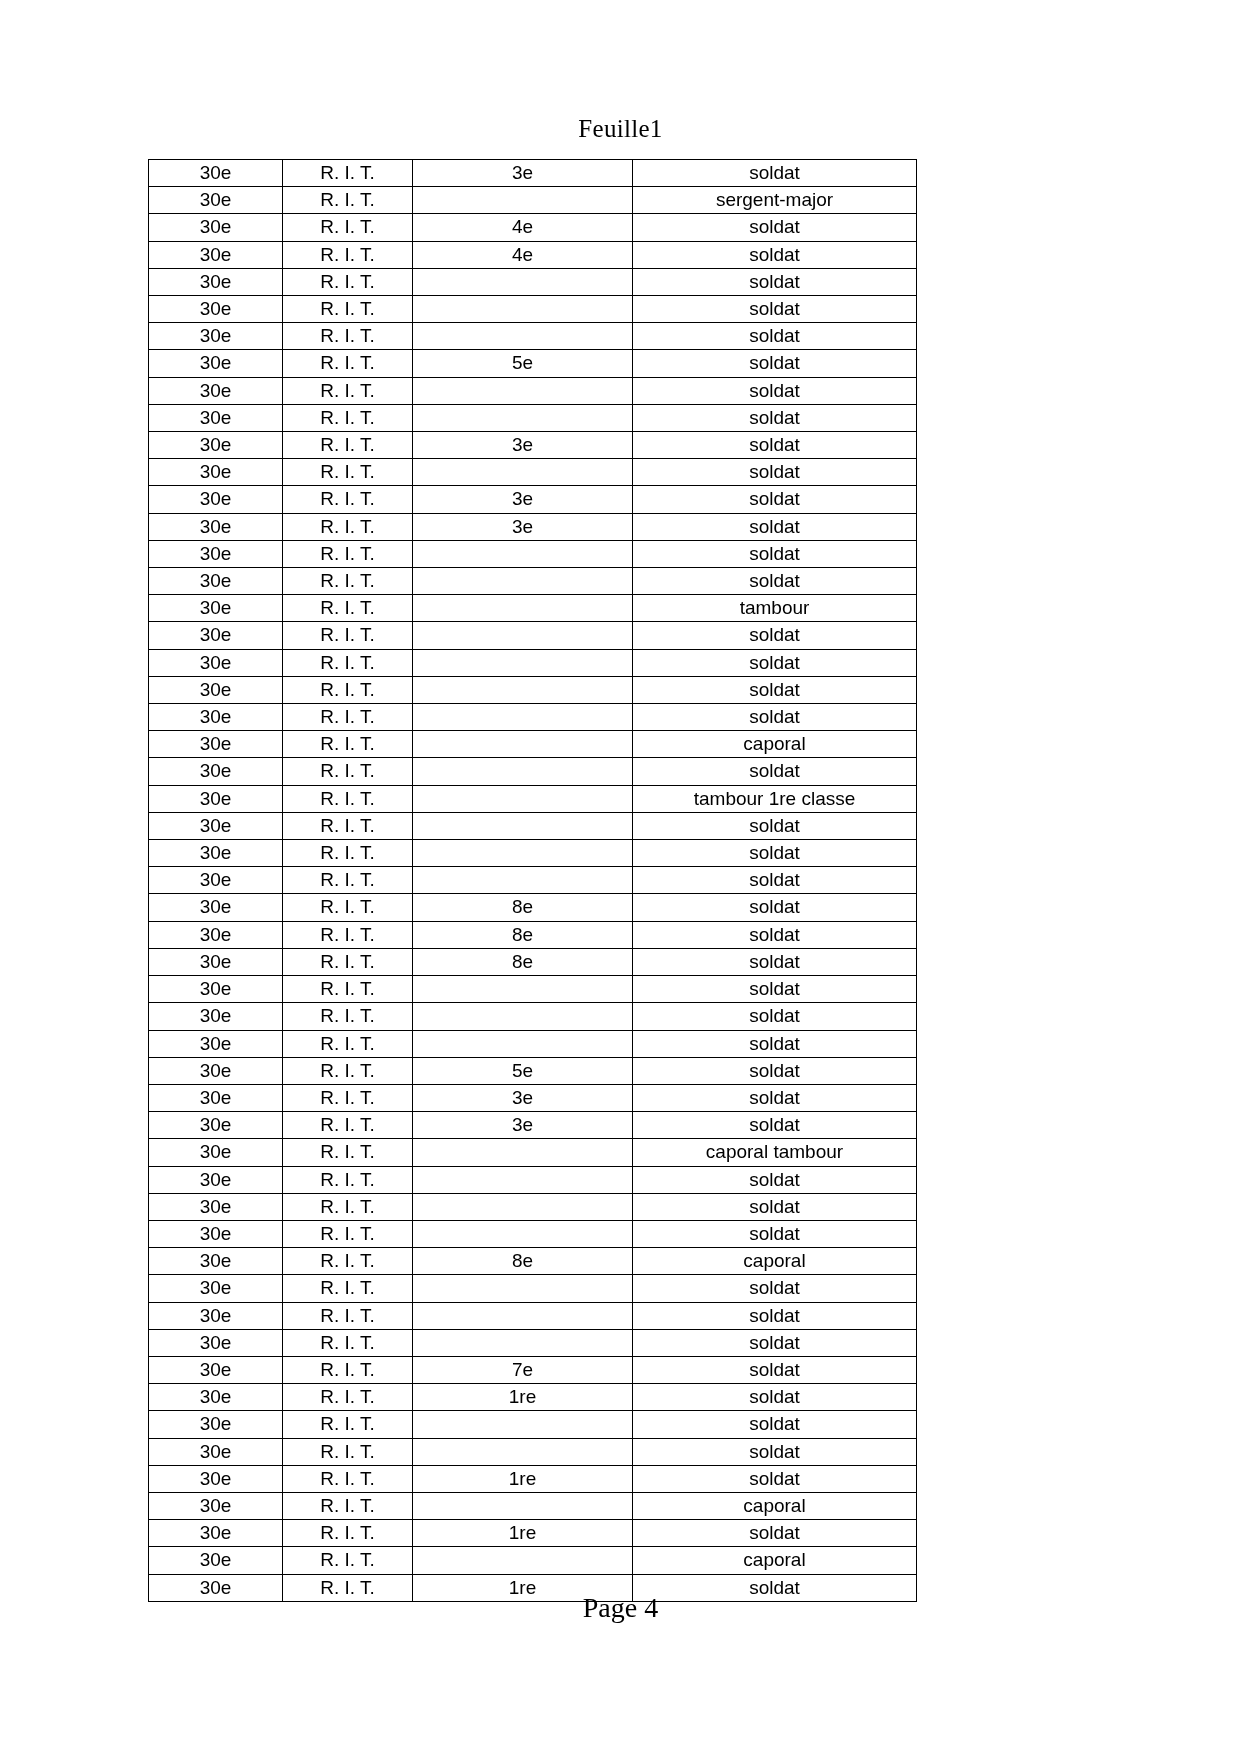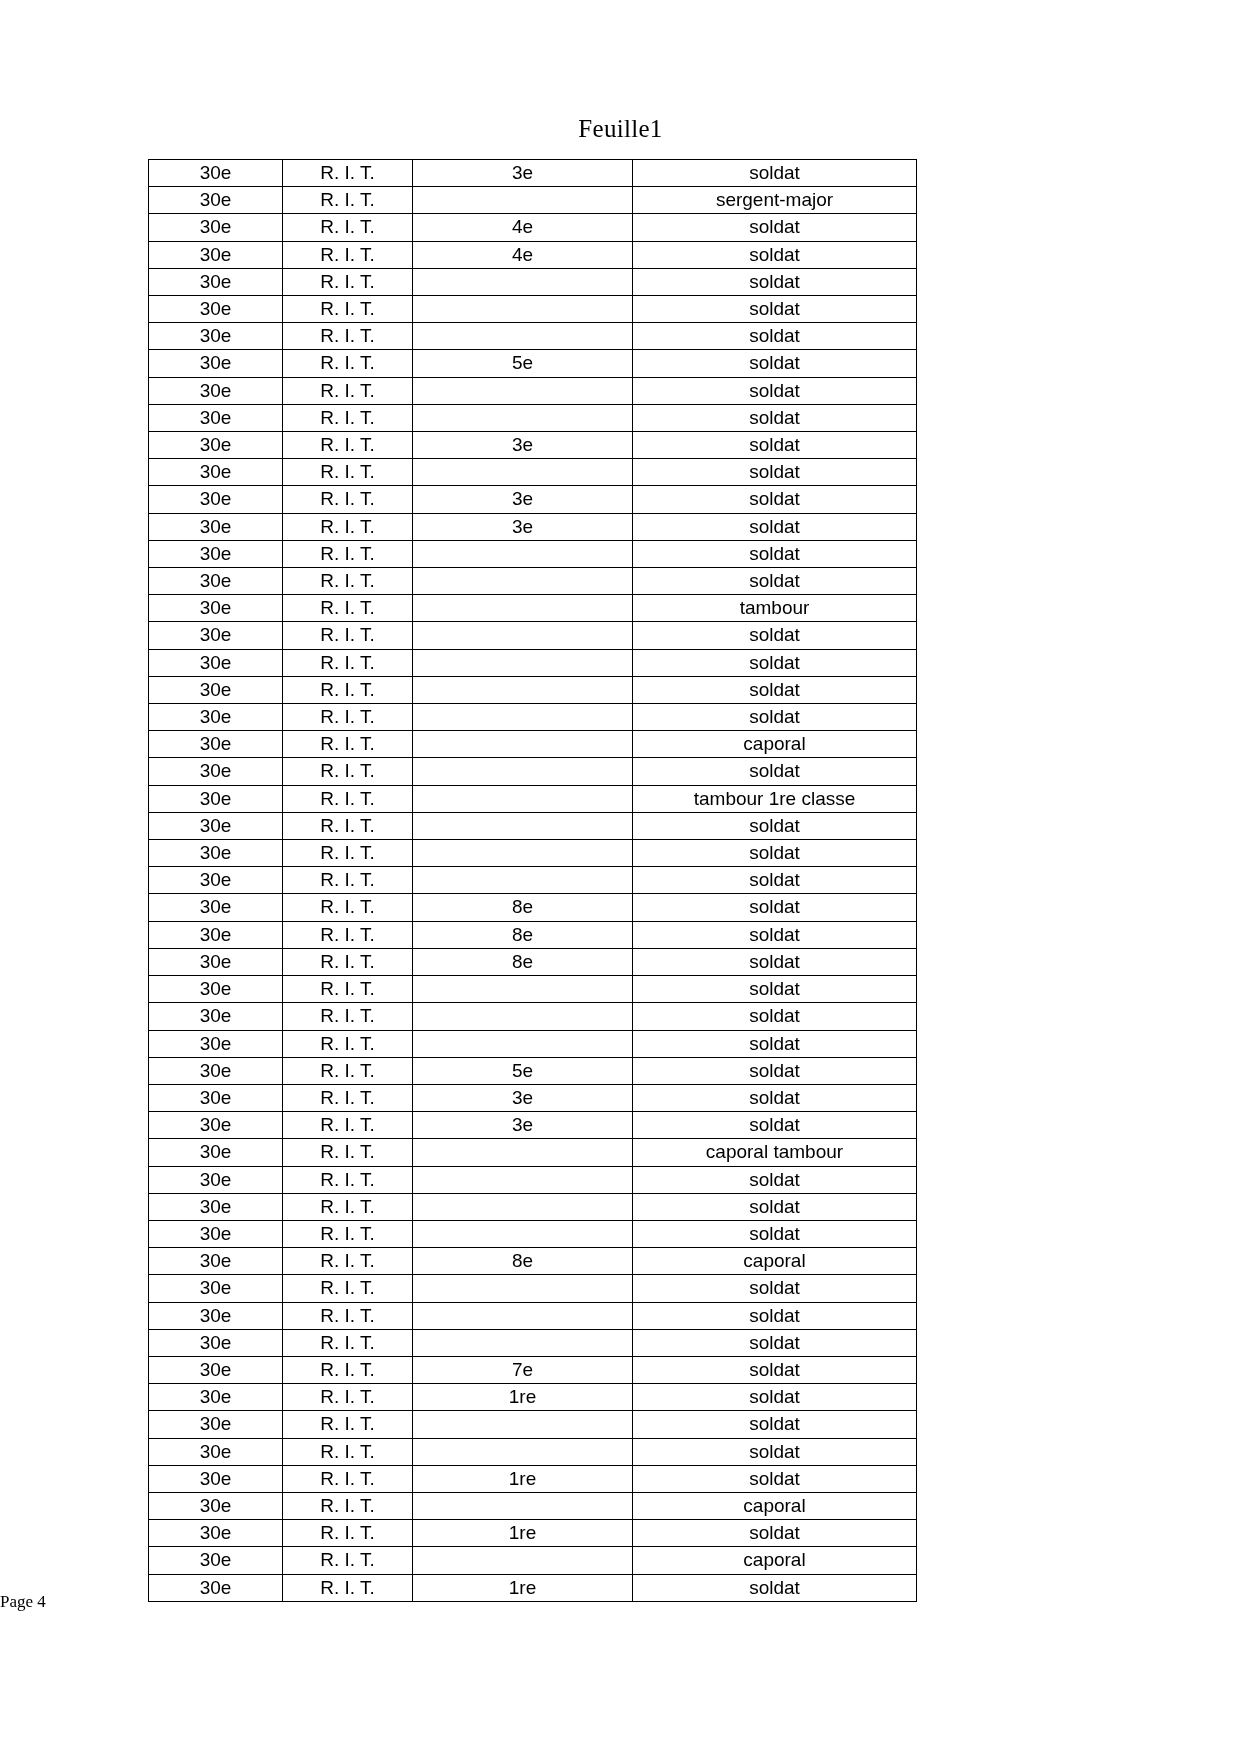--- a/index.html
+++ b/index.html
@@ -31,22 +31,23 @@
     font-family: "Liberation Serif", serif;
     font-size: 25px;
     letter-spacing: 0.3px;
     color: #000000;
   }
   .page-footer {
     position: absolute;
     left: 0;
     top: 1592px;
     width: 1241px;
+    text-align: center;
     font-family: "Liberation Serif", serif;
-    font-size: 17px;
+    font-size: 28px;
     color: #000000;
   }
   .table-wrap {
     position: absolute;
     left: 116px;
     top: 159px;
     width: 768px;
     padding-left: 32px;
   }
   table.data-table {

